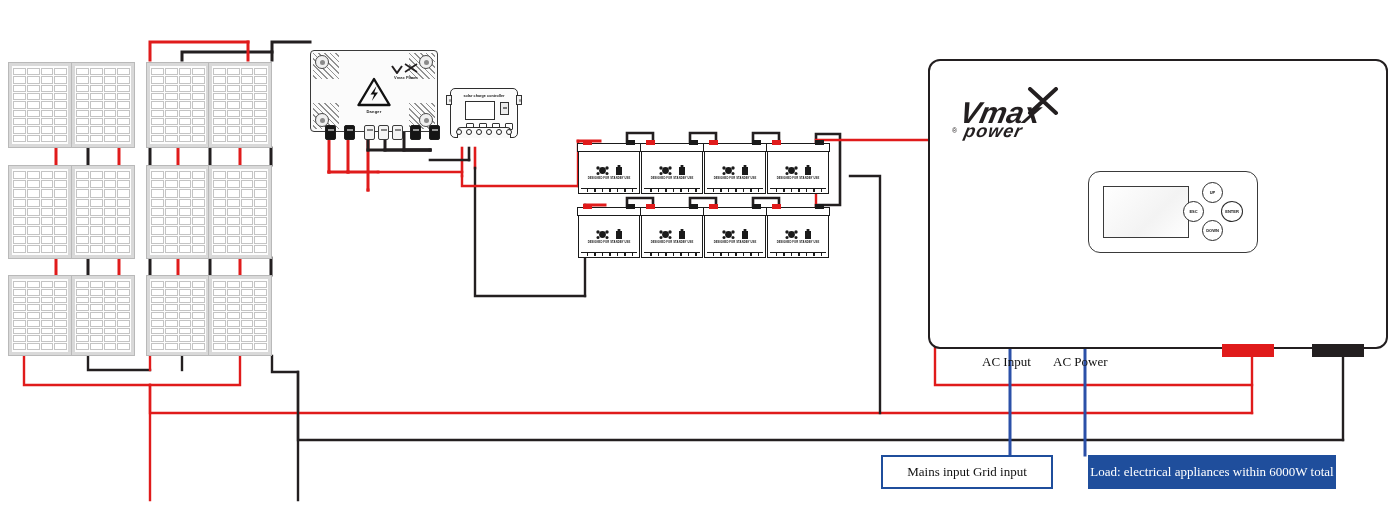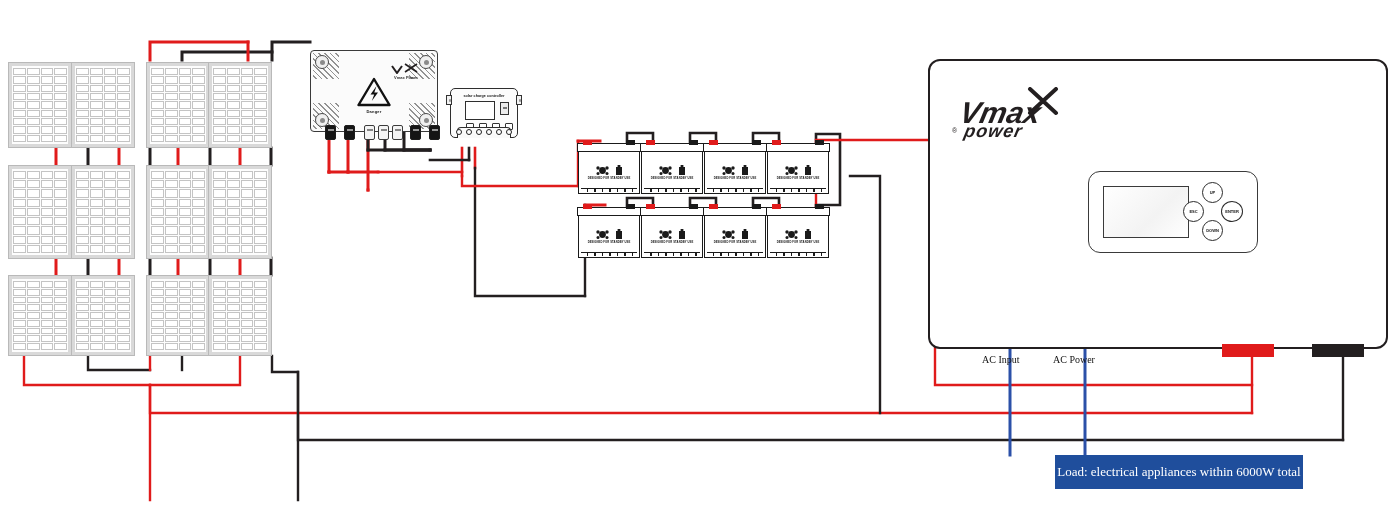--- a/index.html
+++ b/index.html
@@ -179,33 +179,33 @@
   .key.esc{left:0;top:19px;width:19px;height:19px;}
   .key.enter{left:38px;top:19px;width:20px;height:19px;}
   .key.down{left:19px;top:38px;width:19px;height:19px;}
   .dcterm{position:absolute;bottom:-10px;height:13px;}
   .dcterm.pos{left:292px;width:52px;background:#e01b1b;}
   .dcterm.neg{left:382px;width:52px;background:#231f20;}
 
   
   .aclabel{
     position:absolute;font-family:"Liberation Serif", serif;
-    font-size:10px;color:#111;white-space:nowrap;
+    font-size:13px;color:#111;white-space:nowrap;
   }
   .tagbox{
     position:absolute;box-sizing:border-box;
     display:flex;align-items:center;justify-content:center;
     font-family:"Liberation Serif", serif;font-size:13px;white-space:nowrap;
   }
   .tagbox.mains{
     left:881px;top:455px;width:172px;height:34px;
     border:2px solid #1f4e9c;background:#ffffff;color:#111;
   }
   .tagbox.load{
-    left:1055px;top:455px;width:248px;height:34px;
+    left:1088px;top:455px;width:248px;height:34px;
     border:2px solid #1f4e9c;background:#1f4e9c;color:#ffffff;
   }
 </style>
 </head>
 <body>
 
 <div id="stage">
 
   <svg id="wires" viewBox="0 0 1400 518" xmlns="http://www.w3.org/2000/svg">
     <g fill="none" stroke-linecap="square">
@@ -1059,15 +1059,16 @@
       </div>
     </div>
 
     <div class="dcterm pos"></div>
     <div class="dcterm neg"></div>
   </div>
 
   <div class="aclabel" style="left:982px;top:354px;">AC Input</div>
   <div class="aclabel" style="left:1053px;top:354px;">AC Power</div>
 
+  <div class="tagbox mains">Mains input  Grid input</div>
   <div class="tagbox load">Load: electrical appliances within  6000W total</div>
 
 </div>
 
 </body></html>

